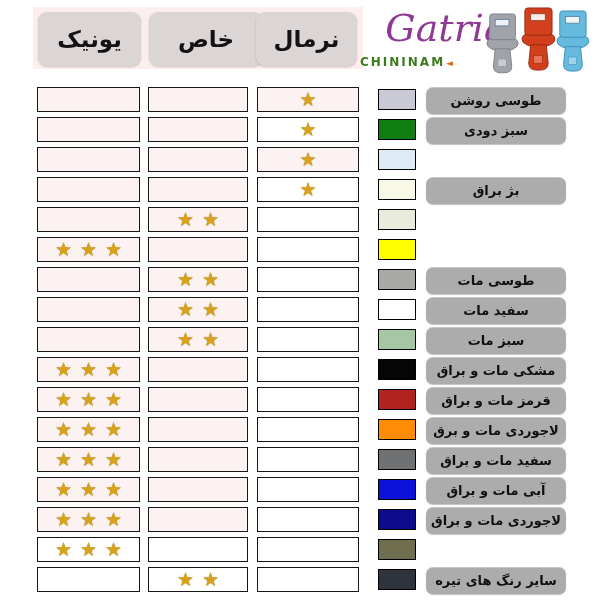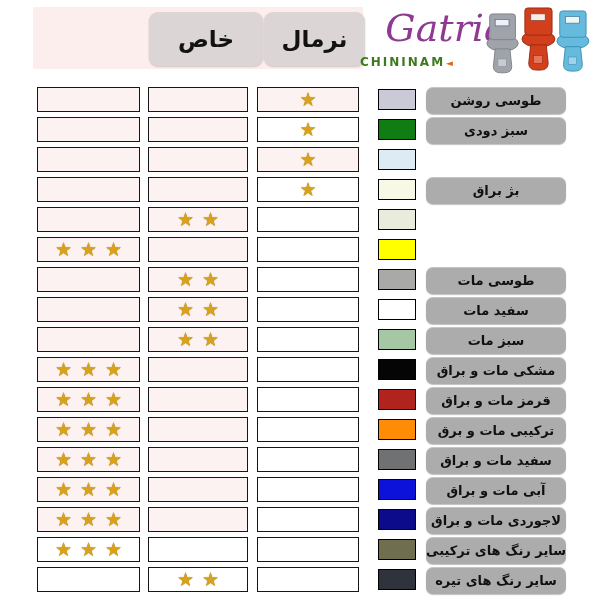--- a/index.html
+++ b/index.html
@@ -5,21 +5,21 @@
   html,body{margin:0;padding:0;background:#fff;}
   .page{position:relative;width:600px;height:600px;background:#fff;overflow:hidden;
         font-family:"DejaVu Sans","Liberation Sans",sans-serif;}
   
   .header-panel{position:absolute;left:33px;top:7px;width:330px;height:62px;background:#fbeeec;}
   .hbox{position:absolute;top:12px;height:54px;background:#dbd5d5;border-radius:9px;
         display:flex;align-items:center;justify-content:center;direction:rtl;
         font-weight:bold;font-size:23px;color:#121212;box-shadow:0 1px 2px rgba(0,0,0,.18);}
   .hbox-u{left:38px;width:103px;}
   .hbox-s{left:149px;width:114px;}
-  .hbox-n{left:264px;width:101px;}
+  .hbox-n{left:256px;width:101px;}
   .logo{position:absolute;left:356px;top:2px;width:180px;height:52px;text-align:center;
         font-family:"DejaVu Serif","Liberation Serif",serif;font-style:italic;
         font-size:38px;line-height:52px;color:#8f3a92;}
   .subbrand{position:absolute;left:360px;top:55px;width:120px;
         font-size:12px;font-weight:bold;letter-spacing:2px;color:#3d7a1c;white-space:nowrap;}
   .subbrand .mark{color:#e2660e;font-size:9px;letter-spacing:0;margin-left:1px;}
   .products{position:absolute;left:484px;top:5px;width:114px;height:74px;}
   
   #rows{position:absolute;left:0;top:87px;width:600px;}
   .row{position:relative;height:30px;}
@@ -37,20 +37,21 @@
         font-size:13px;font-weight:bold;color:#101010;white-space:nowrap;
         box-shadow:inset 0 1px 0 rgba(255,255,255,.3),0 1px 1px rgba(0,0,0,.25);}
 </style>
 </head>
 <body>
 
 <div class="page">
 
   <div class="header-panel"></div>
 
+  <div class="hbox hbox-u">یونیک</div>
   <div class="hbox hbox-s">خاص</div>
   <div class="hbox hbox-n">نرمال</div>
 
   <div class="logo">Gatria</div>
   <div class="subbrand"><span>CHININAM</span><span class="mark">◄</span></div>
 
   <div class="products">
     <svg width="114" height="74" viewBox="0 0 114 74">
       <g transform="translate(2,8) scale(0.92)">
         <ellipse cx="18" cy="33" rx="17" ry="8.5" stroke="#7c8187" stroke-width="1" fill="#a0a4aa"></ellipse>
@@ -185,21 +186,21 @@
       </div>
       <div class="row">
         <div class="cell box-u tint">
           <span class="star" style="color: rgb(217, 162, 27);">★</span>
           <span class="star" style="color: rgb(217, 162, 27);">★</span>
           <span class="star" style="color: rgb(217, 162, 27);">★</span>
         </div>
         <div class="cell box-s tint"></div>
         <div class="cell box-n"></div>
         <div class="swatch" style="background: rgb(255, 140, 6);"></div>
-        <div class="labelbar">ترکیبی مات و برق</div>
+        <div class="labelbar">لاجوردی مات و برق</div>
       </div>
       <div class="row">
         <div class="cell box-u tint">
           <span class="star" style="color: rgb(217, 162, 27);">★</span>
           <span class="star" style="color: rgb(217, 162, 27);">★</span>
           <span class="star" style="color: rgb(217, 162, 27);">★</span>
         </div>
         <div class="cell box-s tint"></div>
         <div class="cell box-n"></div>
         <div class="swatch" style="background: rgb(111, 113, 115);"></div>
@@ -229,21 +230,20 @@
       </div>
       <div class="row">
         <div class="cell box-u">
           <span class="star" style="color: rgb(217, 162, 27);">★</span>
           <span class="star" style="color: rgb(217, 162, 27);">★</span>
           <span class="star" style="color: rgb(217, 162, 27);">★</span>
         </div>
         <div class="cell box-s"></div>
         <div class="cell box-n"></div>
         <div class="swatch" style="background: rgb(111, 111, 79);"></div>
-        <div class="labelbar">سایر رنگ های ترکیبی</div>
       </div>
       <div class="row">
         <div class="cell box-u"></div>
         <div class="cell box-s">
           <span class="star" style="color: rgb(217, 162, 27);">★</span>
           <span class="star" style="color: rgb(217, 162, 27);">★</span>
         </div>
         <div class="cell box-n"></div>
         <div class="swatch" style="background: rgb(47, 51, 59);"></div>
         <div class="labelbar">سایر رنگ های تیره</div>

